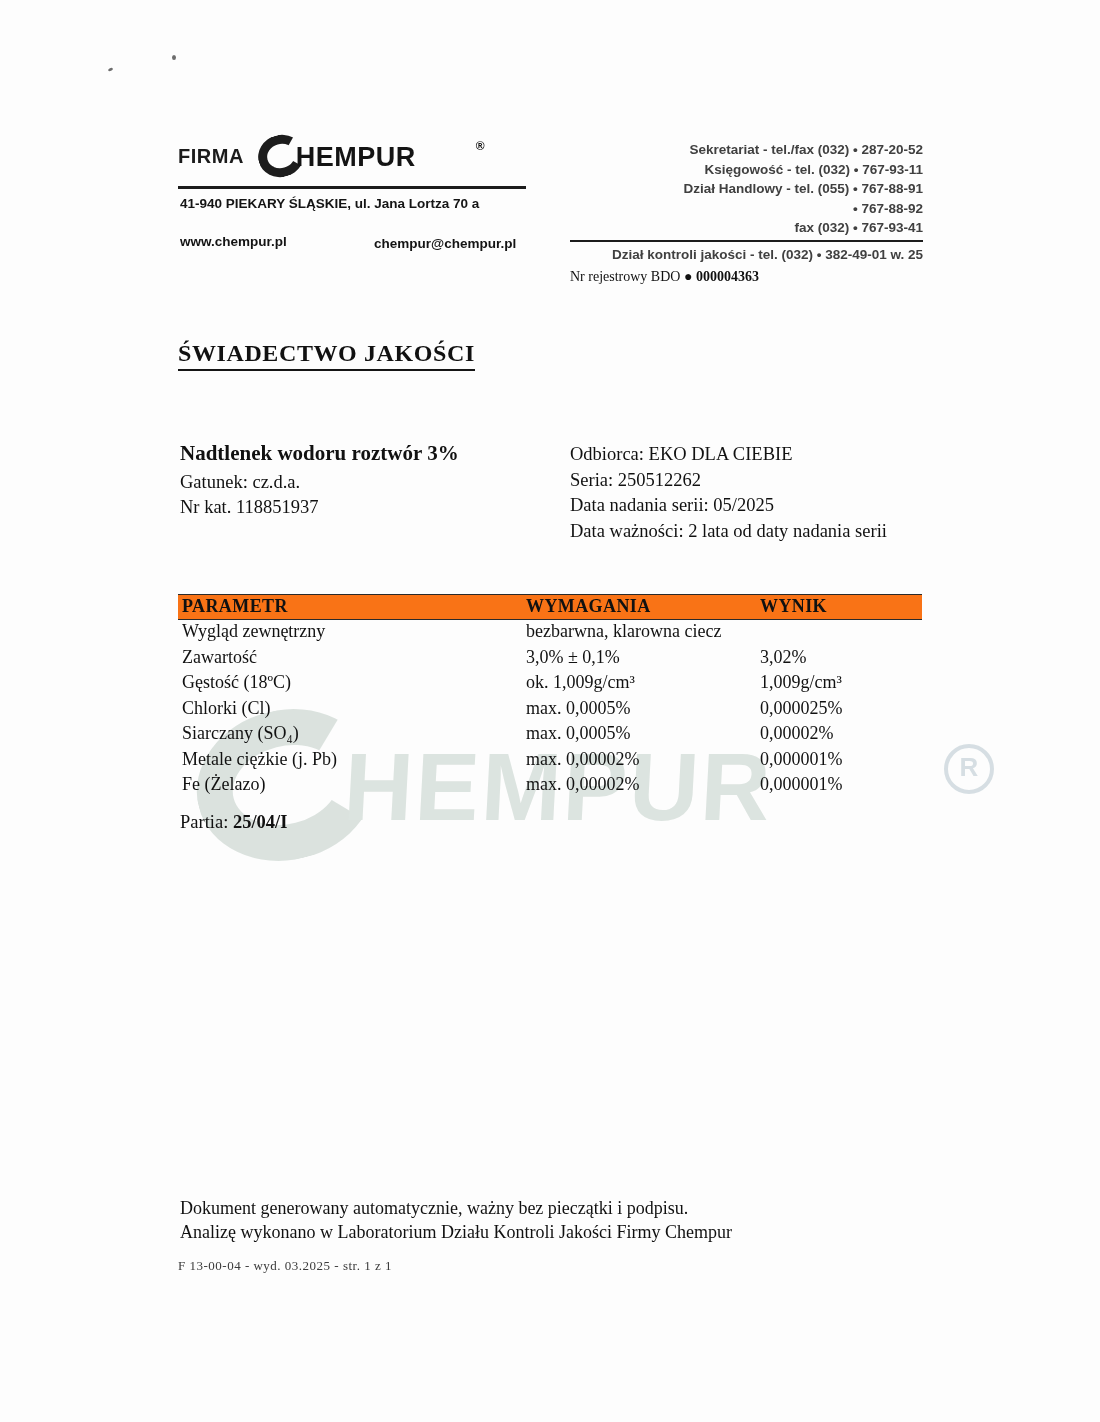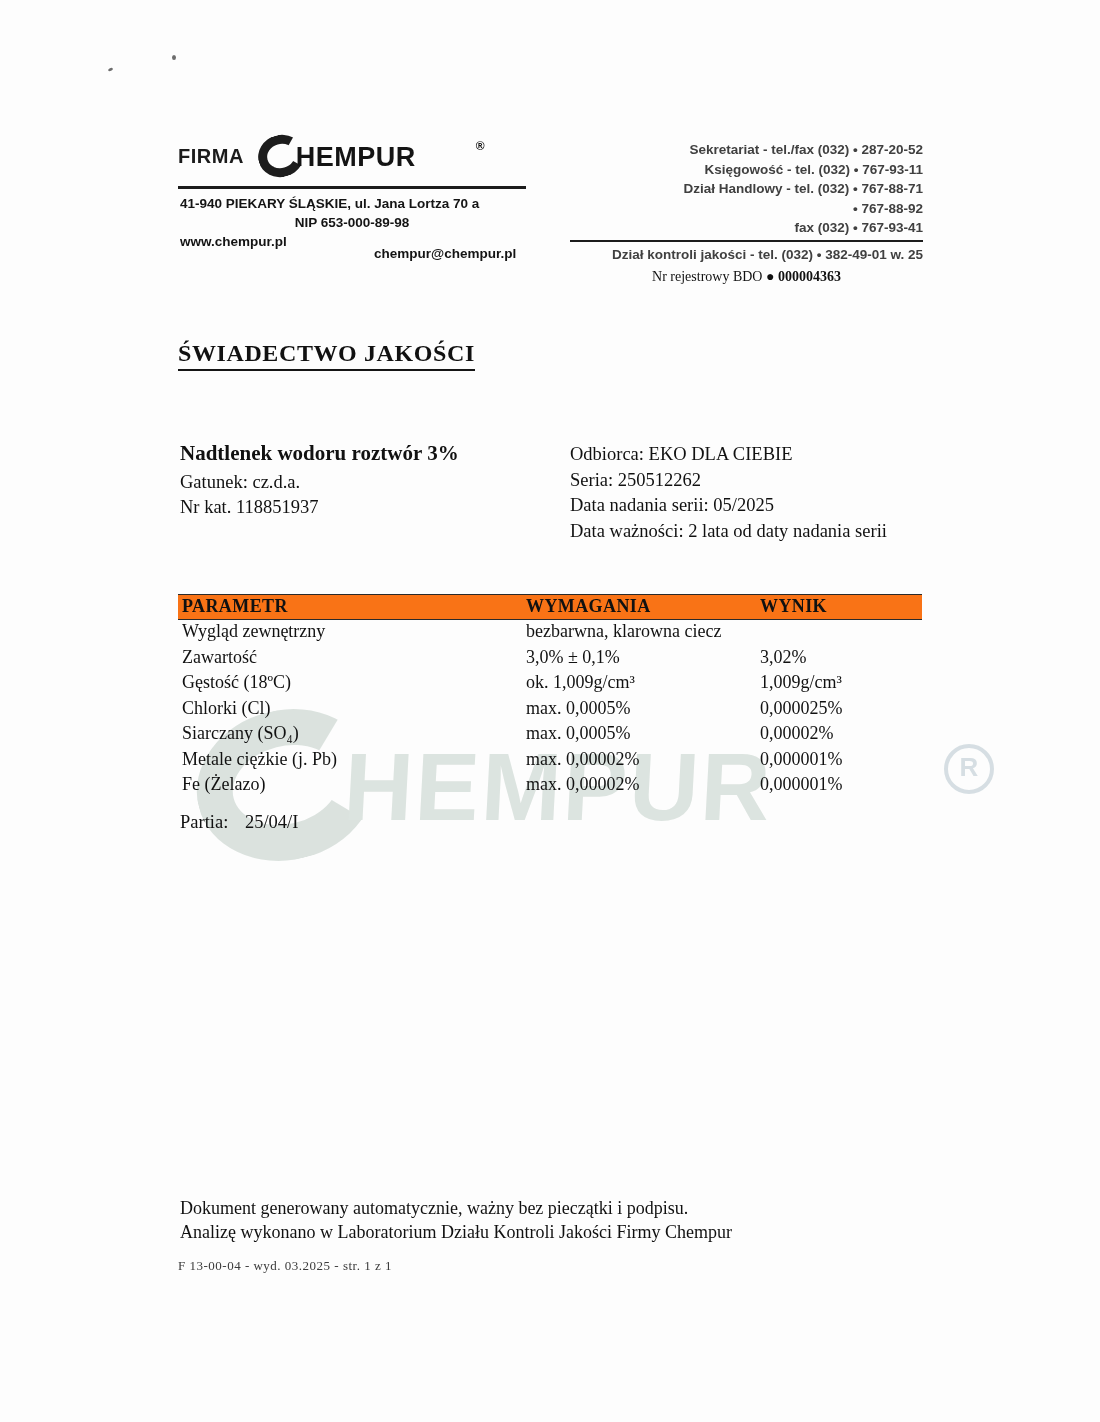--- a/index.html
+++ b/index.html
@@ -98,21 +98,21 @@
   .addr {
     font-family: "Liberation Sans", sans-serif;
     font-size: 13.5px;
     font-weight: bold;
     color: #141414;
     line-height: 19px;
   }
   .addr-1 { position: absolute; left: 2px; top: 60px; }
   .addr-2 { position: absolute; left: 0; top: 79px; width: 348px; text-align: center; }
   .addr-3 { position: absolute; left: 2px; top: 98px; }
-  .addr-4 { position: absolute; left: 196px; top: 110px; }
+  .addr-4 { position: absolute; left: 196px; top: 100px; }
 
   .hdr-right {
     position: absolute;
     left: 392px;
     top: 6px;
     width: 353px;
     text-align: right;
     font-family: "Liberation Sans", sans-serif;
     font-size: 13.5px;
     font-weight: bold;
@@ -123,21 +123,21 @@
     width: 353px;
     height: 2px;
     background: #1c1c1c;
     margin: 2px 0 3px auto;
   }
   .bdo {
     position: absolute;
     left: 392px;
     top: 135px;
     width: 353px;
-    text-align: center;
+    text-align: left;
     font-family: "Liberation Serif", serif;
     font-size: 14px;
     color: #111;
   }
   .bdo b { font-weight: bold; }
 
   
   .title {
     position: absolute;
     left: 178px;
@@ -212,21 +212,21 @@
   .c-param { left: 4px; }
   .c-wym { left: 348px; }
   .c-wyn { left: 582px; }
 
   .partia {
     position: absolute;
     left: 180px;
     top: 812px;
     font-size: 18.5px;
   }
-  .partia b { font-weight: normal; margin-left: 12px; }
+  .partia b { font-weight: bold; }
 
   
   .watermark {
     position: absolute;
     left: 196px;
     top: 700px;
     width: 790px;
     height: 170px;
     pointer-events: none;
     opacity: 0.30;
@@ -302,29 +302,28 @@
       <div class="firma-row">
         <div class="firma-label">FIRMA</div>
         <div class="logo-wrap">
           <div class="logo-c"></div>
           <div class="logo-text">HEMPUR</div>
           <div class="logo-reg">®</div>
         </div>
       </div>
       <div class="hdr-rule"></div>
       <div class="addr addr-1">41-940 PIEKARY ŚLĄSKIE, ul. Jana Lortza 70 a</div>
-      <div class="addr addr-2">NIP 653-000-89-98</div>
       <div class="addr addr-3">www.chempur.pl</div>
       <div class="addr addr-4">chempur@chempur.pl</div>
     </div>
 
     <div class="hdr-right">
       <div>Sekretariat  -  tel./fax (032) • 287-20-52</div>
       <div>Księgowość  -  tel. (032) • 767-93-11</div>
-      <div>Dział Handlowy  -  tel. (032) • 767-88-71</div>
+      <div>Dział Handlowy  -  tel. (055) • 767-88-91</div>
       <div>• 767-88-92</div>
       <div>fax (032) • 767-93-41</div>
       <div class="rule"></div>
       <div>Dział kontroli jakości - tel. (032) • 382-49-01 w. 25</div>
     </div>
 
     <div class="bdo">
       <span>Nr rejestrowy BDO ●</span>
       <b>000004363</b>
     </div>

